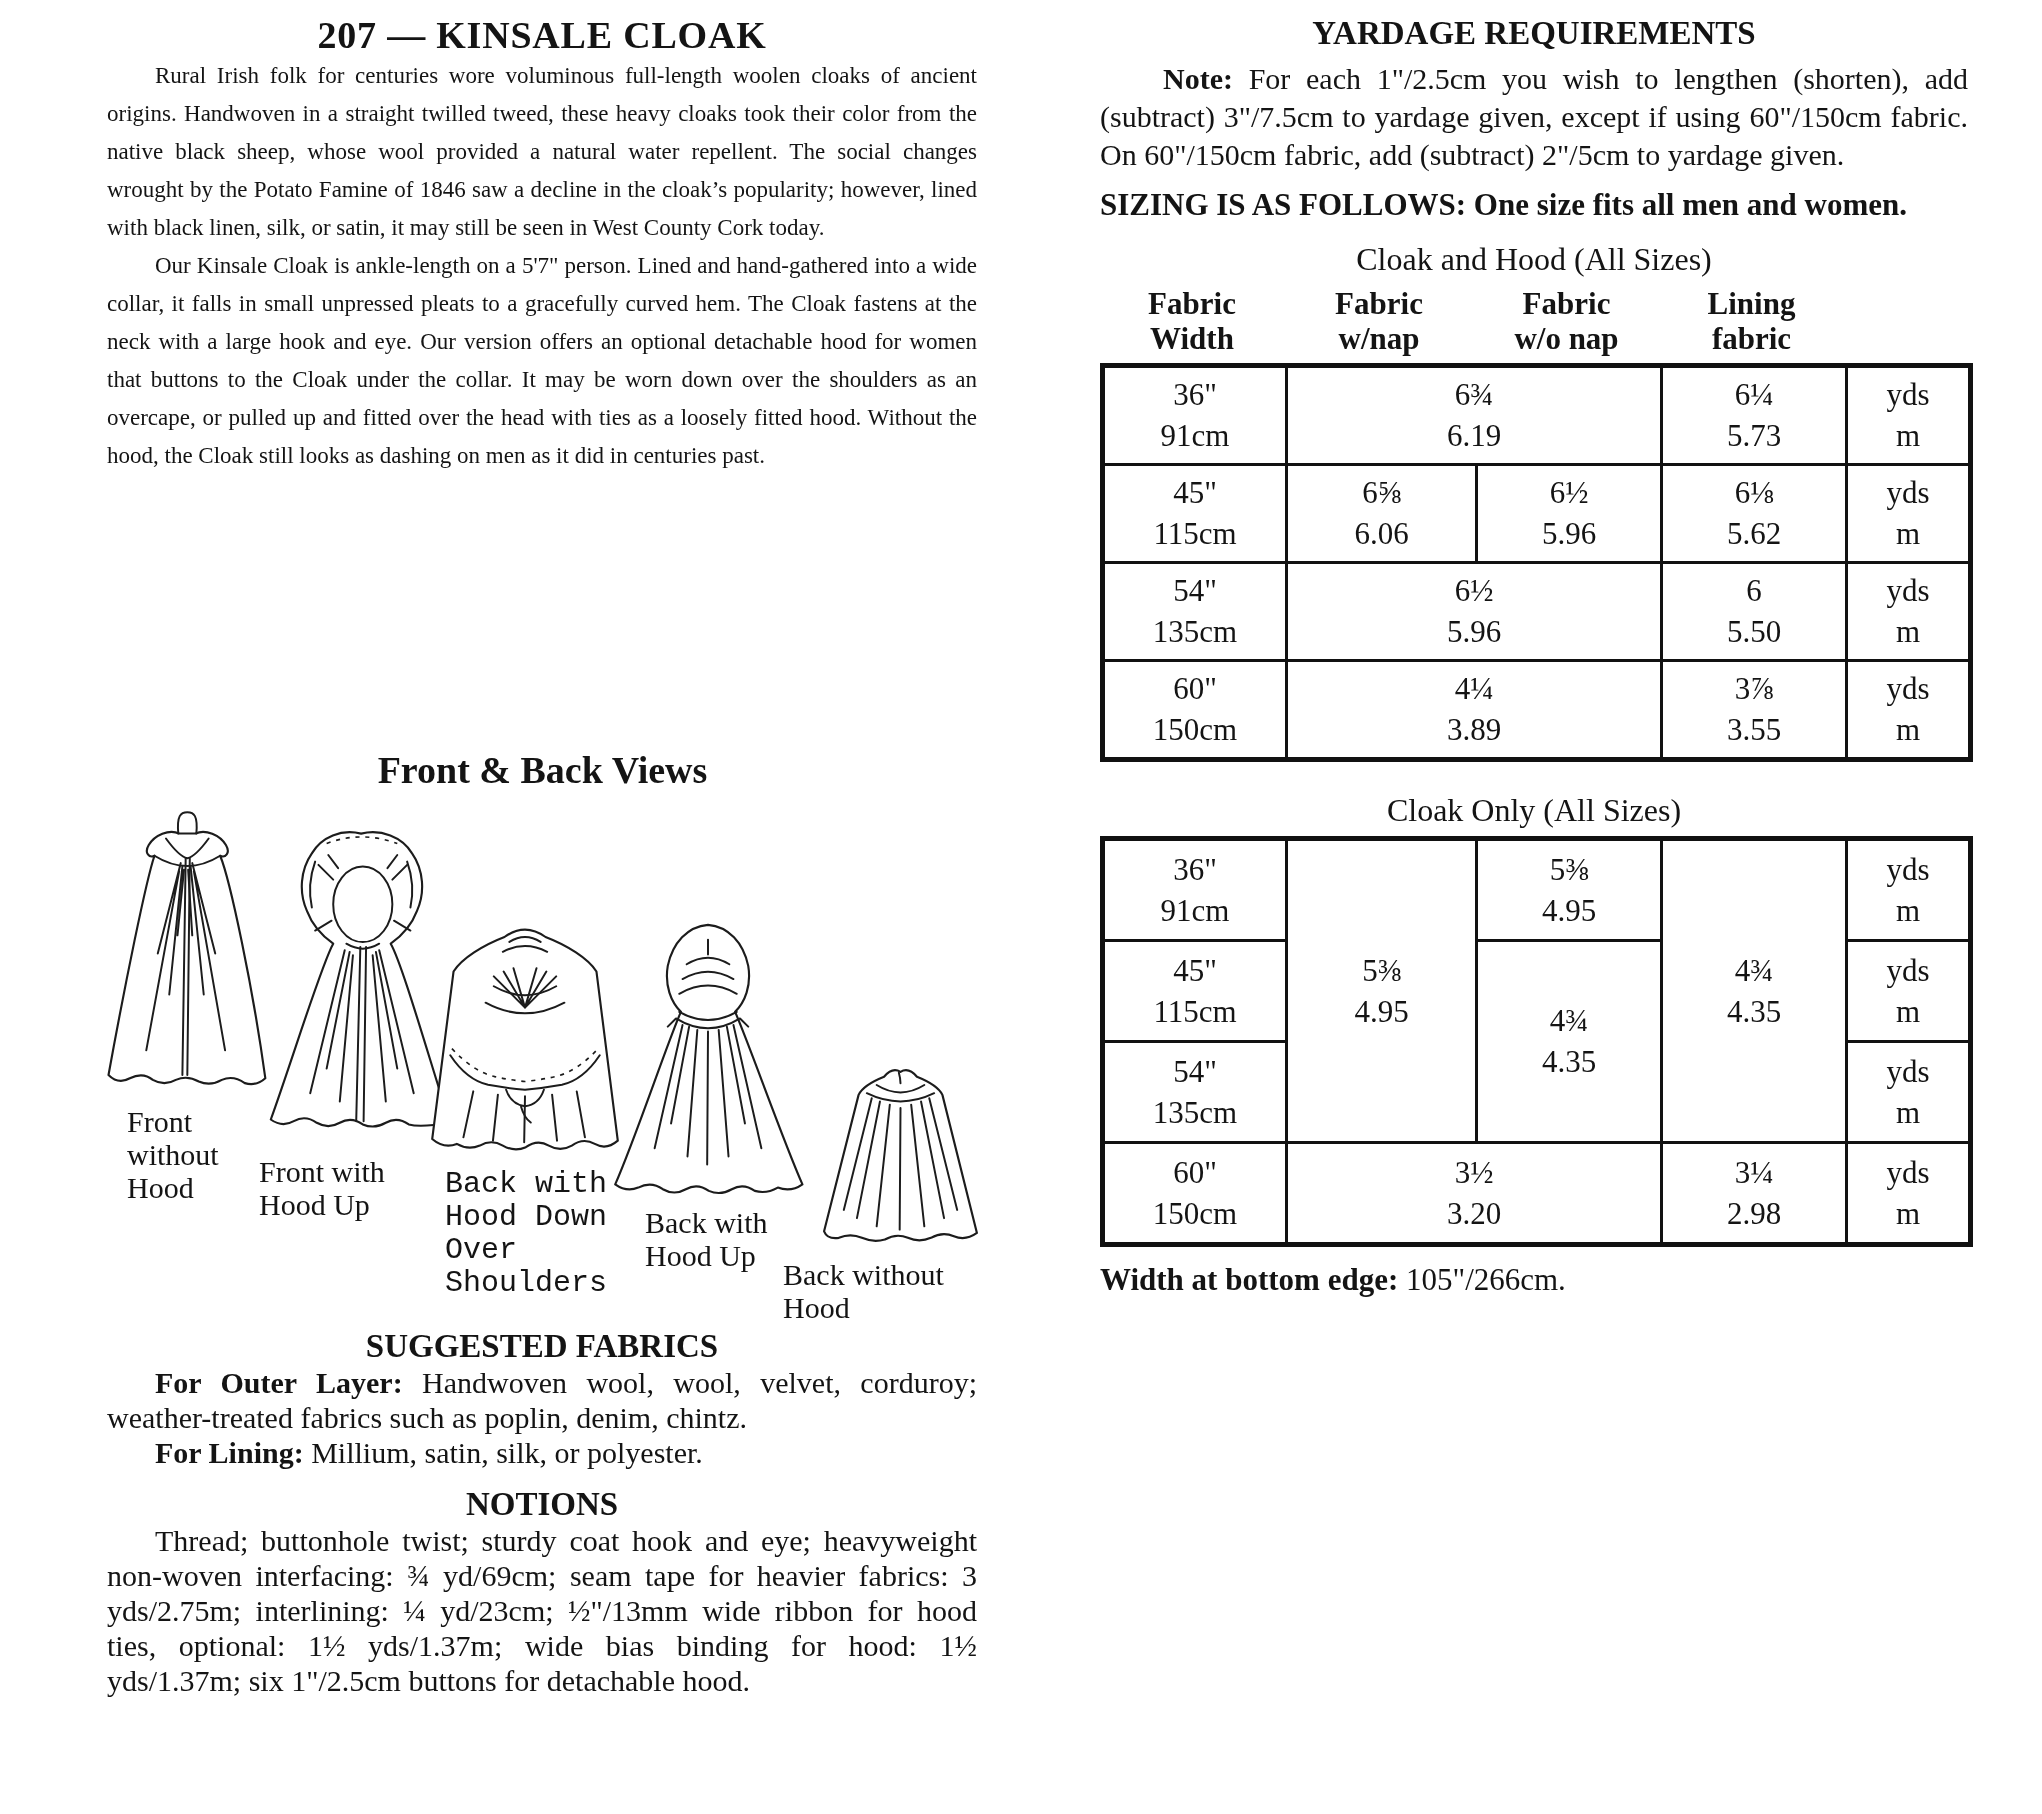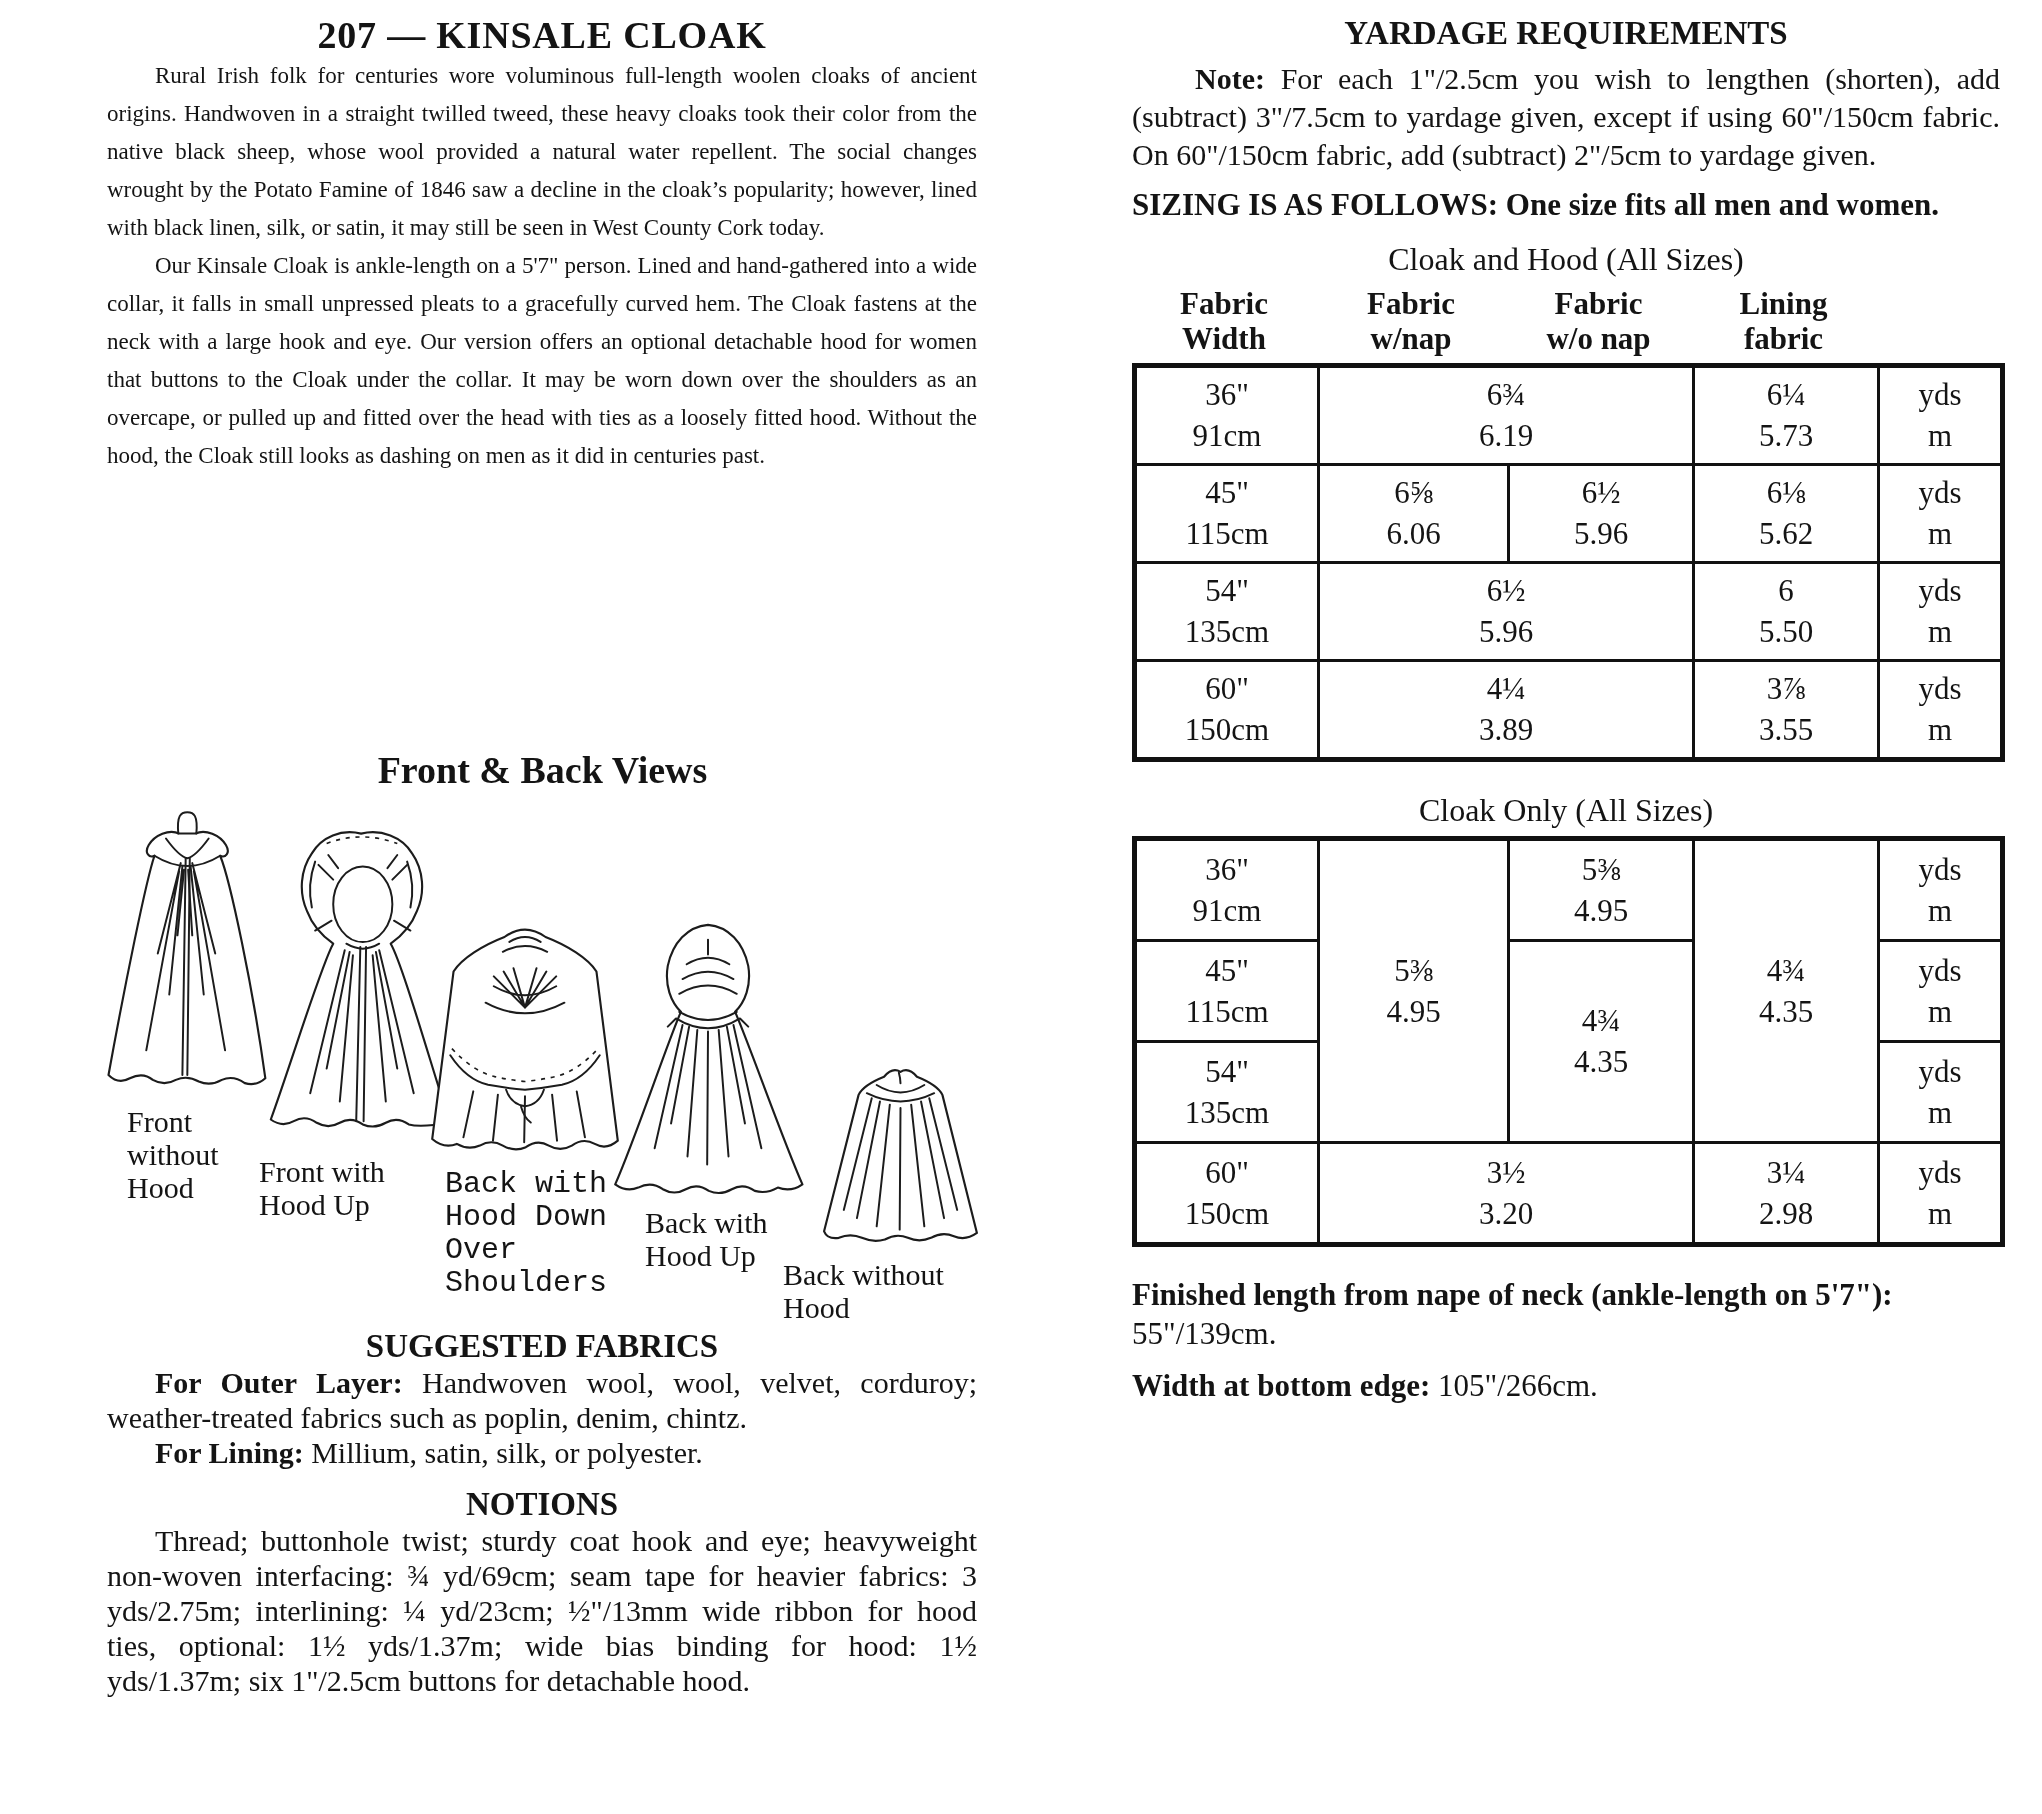--- a/index.html
+++ b/index.html
@@ -16,21 +16,21 @@
            font-size:38px;font-weight:bold;}
   .fig{position:absolute;}
   .fig svg{display:block;overflow:visible;}
   .cap{position:absolute;font-size:30px;line-height:33px;text-align:left;}
   
   .fabsec{position:absolute;left:107px;top:1328px;width:870px;}
   .sec-h{font-size:33px;font-weight:bold;text-align:center;margin:0;}
   .fabsec p.body{font-size:30px;line-height:35px;}
   .mt8{margin-top:6.6px;} .mt10{margin-top:8.2px;} .mt18{margin-top:16px;}
   
-  .rightcol{position:absolute;left:1100px;top:0;width:868px;margin-left:32px;}
+  .rightcol{position:absolute;left:1100px;top:0;width:868px;}
   .yard-h{margin-top:15px;font-size:33px;font-weight:bold;text-align:center;}
   .note{margin-top:8.2px;font-size:30px;line-height:38px;text-align:justify;text-indent:63px;}
   .sizing{margin-top:13px;font-size:31px;font-weight:bold;}
   .tbl-title{margin-top:18px;font-size:32px;font-weight:normal;text-align:center;}
   .hdr-row{display:flex;margin-top:8.2px;}
   .hdr-cell{display:flex;align-items:flex-end;justify-content:center;
             font-size:31px;font-weight:bold;line-height:35px;text-align:center;}
   .hdr-cell > div{width:123px;}
   table.yt{border-collapse:collapse;table-layout:fixed;width:868px;margin-top:6.6px;}
   table.yt{border:5px solid #111;}
@@ -313,23 +313,19 @@
               <div class="fr">2.98</div>
             </td>
         <td>
               <div class="fr">yds</div>
               <div class="fr">m</div>
             </td>
       </tr>
     </tbody>
       </table>
 
-    <div class="finished">
-      <span class="bold">Finished length from nape of neck (ankle-length on 5'7"):</span><br>
-      <span>55"/139cm.</span>
-    </div>
     <div class="finished mt16">
       <span class="bold">Width at bottom edge:</span><span> 105"/266cm.</span>
     </div>
   </div>
 
 </div>
 
 
 </body></html>

